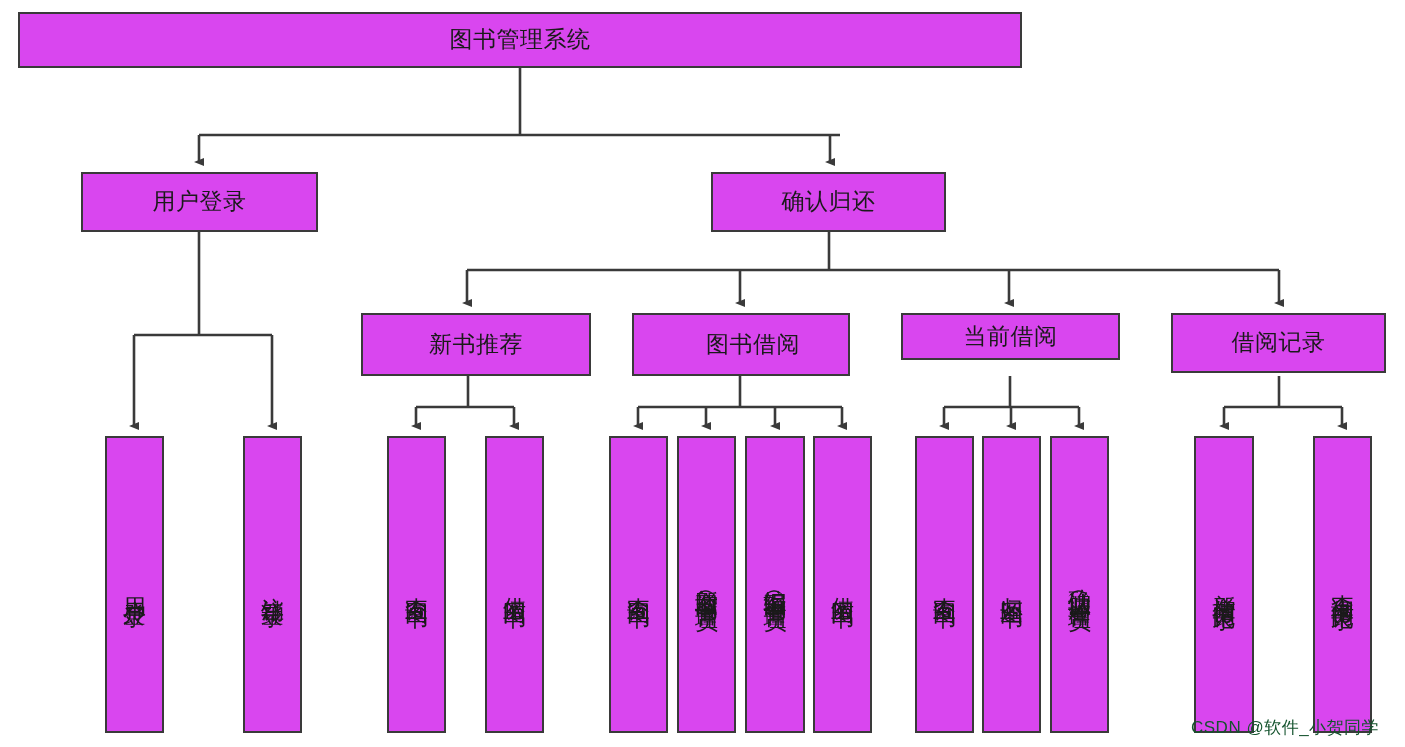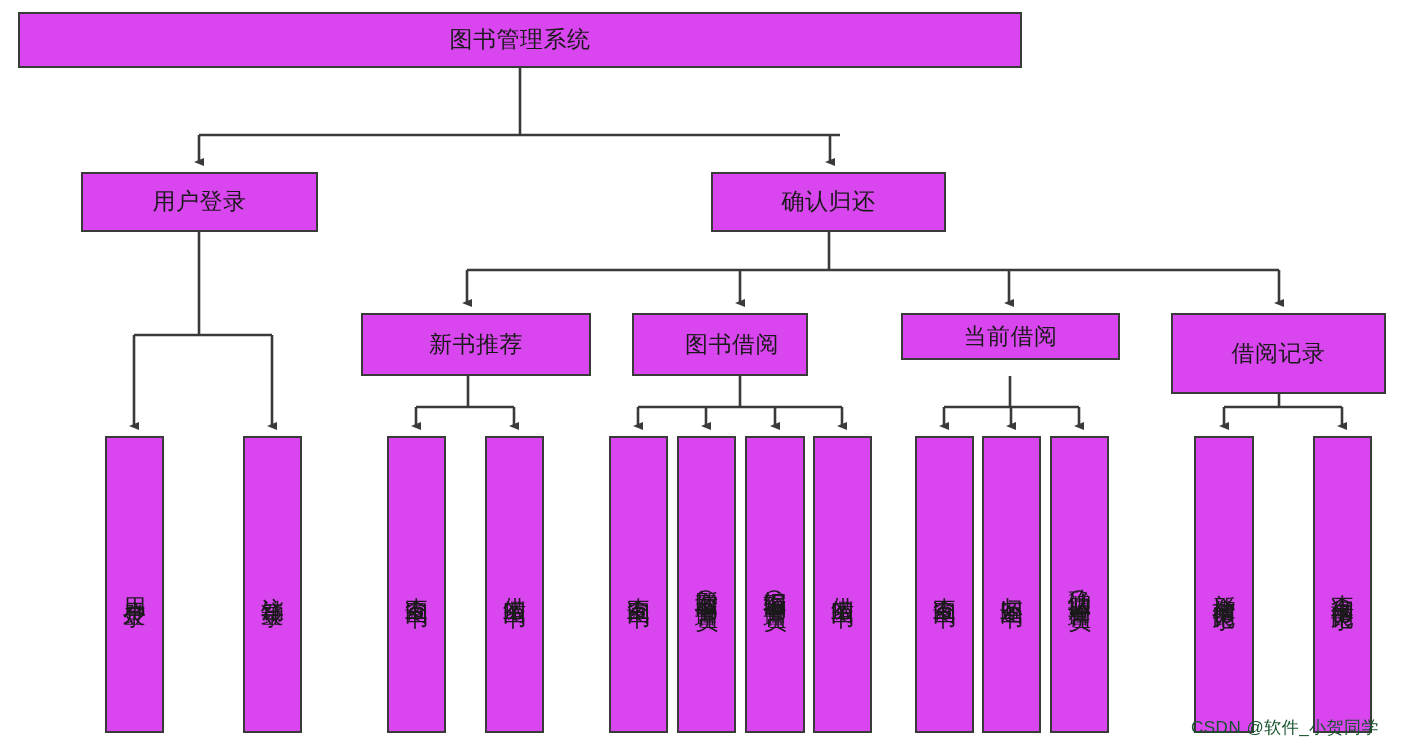--- a/index.html
+++ b/index.html
@@ -130,27 +130,27 @@
   <div class="node horiz" style="left:81px; top:172px; width:237px; height:60px;">
     <span class="label">用户登录</span>
   </div>
   <div class="node horiz" style="left:711px; top:172px; width:235px; height:60px;">
     <span class="label">确认归还</span>
   </div>
 
   <div class="node horiz" style="left:361px; top:313px; width:230px; height:63px;">
     <span class="label">新书推荐</span>
   </div>
-  <div class="node horiz" style="left:632px; top:313px; width:176px; height:63px;padding-left:24px;">
+  <div class="node horiz" style="left:632px; top:313px; width:218px; height:63px;padding-left:24px;">
     <span class="label">图书借阅</span>
   </div>
   <div class="node horiz" style="left:901px; top:313px; width:219px; height:47px;">
     <span class="label">当前借阅</span>
   </div>
-  <div class="node horiz" style="left:1171px; top:313px; width:215px; height:81px;">
+  <div class="node horiz" style="left:1171px; top:313px; width:215px; height:60px;">
     <span class="label">借阅记录</span>
   </div>
 
   <div class="node vert" style="left:105px; top:436px; width:59px; height:297px;">
     <span class="label">用户登录</span>
   </div>
   <div class="node vert" style="left:243px; top:436px; width:59px; height:297px;">
     <span class="label">注销登录</span>
   </div>
 

